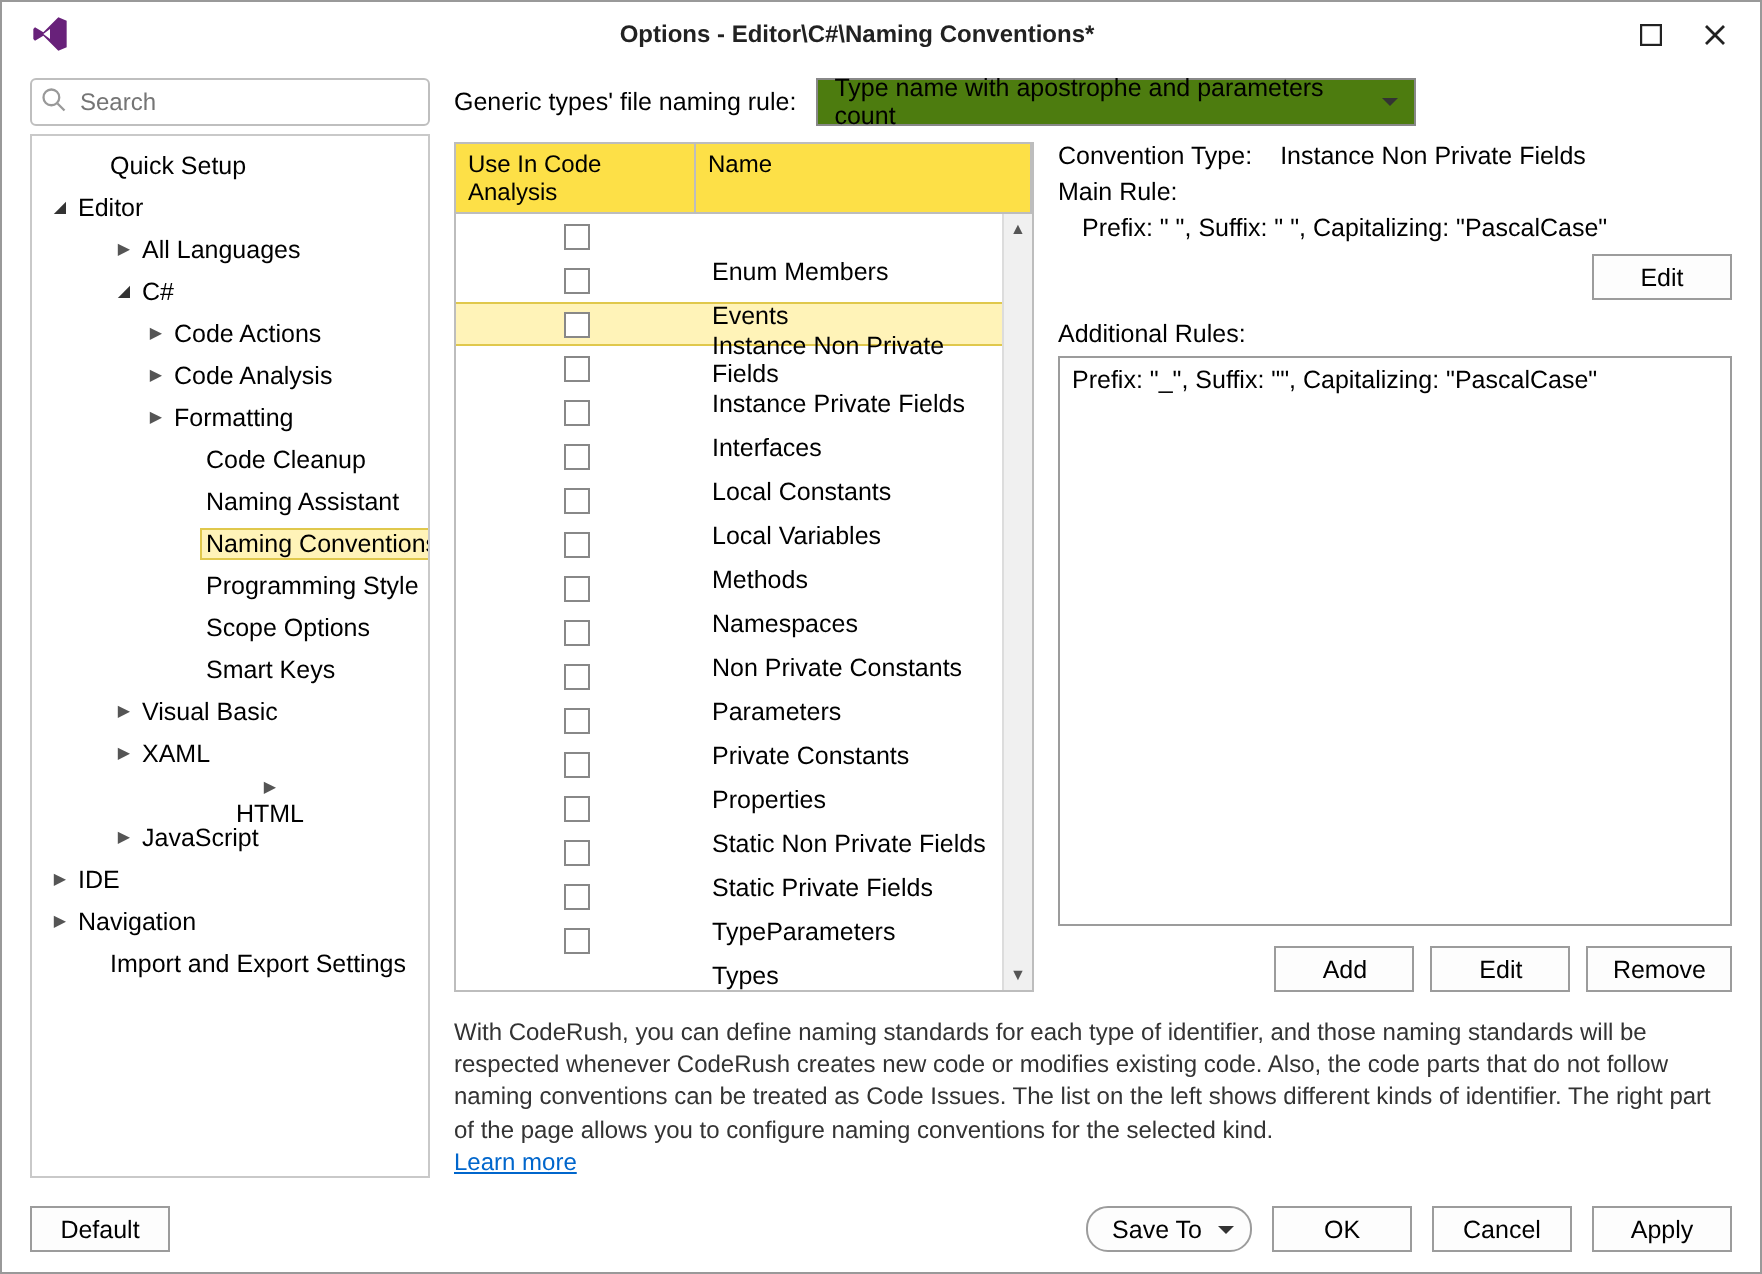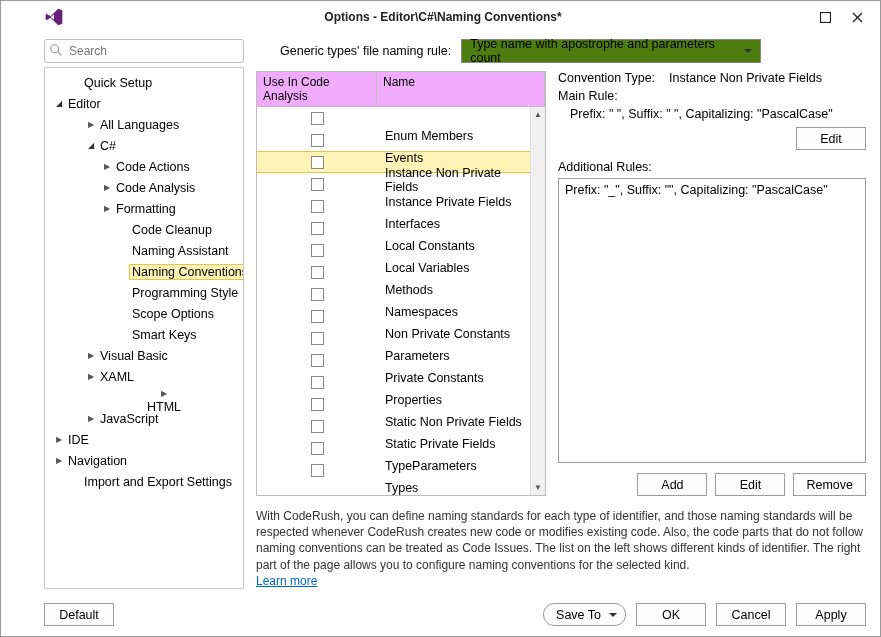--- a/index.html
+++ b/index.html
@@ -1,42 +1,42 @@
 <!DOCTYPE html>
 <html><head>
 <meta charset="utf-8">
 <style>
   * { box-sizing: border-box; font-family: "Segoe UI", Arial, sans-serif; }
   body { margin: 0; background: #fff; }
-  .window { width: 881px; height: 637px; border: 1px solid #999; display: flex; flex-direction: column; padding-left: 29px; }
+  .window { width: 881px; height: 637px; border: 1px solid #999; display: flex; flex-direction: column; }
   .titlebar { height: 32px; display: flex; align-items: center; padding: 0 8px; }
   .vs-icon { width: 20px; height: 20px; margin: 0 6px; }
   .titlebar-title { flex: 1; text-align: center; font-size: 12px; color: #222; font-weight: 600; }
   .titlebar-btns { display: flex; gap: 14px; padding-right: 6px; }
   .tbtn { width: 18px; height: 18px; display: flex; align-items: center; justify-content: center; cursor: pointer; }
   .body { flex: 1; display: flex; flex-direction: column; padding: 6px 14px 10px 14px; gap: 6px; overflow: hidden; }
   .top-row { display: flex; gap: 12px; flex: 1; min-height: 0; }
   .sidebar { width: 200px; display: flex; flex-direction: column; }
   .search-wrap { position: relative; margin-bottom: 4px; }
   .search-input { width: 100%; height: 24px; border: 1px solid #bfbfbf; border-radius: 3px; padding: 0 6px 0 24px; font-size: 12px; color: #888; }
   .search-icon { position: absolute; left: 5px; top: 4px; width: 14px; height: 14px; color: #999; }
   .tree { flex: 1; border: 1px solid #c9c9c9; overflow: auto; font-size: 12.5px; padding: 4px 0; }
   .tree-item { display: flex; align-items: center; height: 21px; cursor: pointer; white-space: nowrap; }
   .tree-arrow { width: 12px; height: 12px; display: inline-flex; align-items: center; justify-content: center; flex-shrink: 0; }
   .tree-label { padding: 1px 3px; border-radius: 0; }
   .tree-label.selected { background: #fff3b8; border: 1px solid #e0c84c; padding: 0 2px; }
   .tri-right::before { content: "▶"; font-size: 8px; color: #555; }
   .tri-down::before { content: "◢"; font-size: 8px; color: #333; }
   .main { flex: 1; display: flex; flex-direction: column; min-width: 0; gap: 8px; }
-  .rule-row { display: flex; align-items: center; gap: 10px; font-size: 12.5px; margin-left: 24px; }
+  .rule-row { display: flex; align-items: center; gap: 10px; font-size: 12.5px; }
   .dropdown { flex: 0 0 auto; width: 300px; height: 24px; border: 1px solid #888; display: flex; align-items: center; padding: 0 22px 0 8px; position: relative; font-size: 12.5px; background: #4d7c0f; cursor: pointer; }
   .dropdown::after { content: ""; position: absolute; right: 8px; top: 9px; border: 4px solid transparent; border-top-color: #333; }
   .mid-row { flex: 1; display: flex; gap: 12px; min-height: 0; }
   .table-col { width: 290px; display: flex; flex-direction: column; border: 1px solid #bdbdbd; position: relative; }
-  .table-head { display: flex; background: #f0abfc; border-bottom: 1px solid #bdbdbd; font-size: 12px; }
+  .table-head { display: flex; background: #fde047; border-bottom: 1px solid #bdbdbd; font-size: 12px; }
   .th { padding: 3px 6px; border-right: 1px solid #bdbdbd; }
   .th1 { flex: 0 0 120px; }
   .th2 { flex: 1; }
   .table-body { flex: 1; overflow: hidden; position: relative; }
   .table-rows { position: absolute; inset: 0 15px 0 0; overflow: hidden; }
   .trow { display: flex; align-items: center; height: 22px; font-size: 12.5px; }
   .trow.selected { background: #fff3b8; border-top: 1px solid #e0c84c; border-bottom: 1px solid #e0c84c; }
   .cell1 { flex: 0 0 120px; display: flex; justify-content: center; }
   .cell2 { flex: 1; padding-left: 8px; margin-top: 36px; }
   .chk { width: 13px; height: 13px; border: 1px solid #888; background: #fff; }

